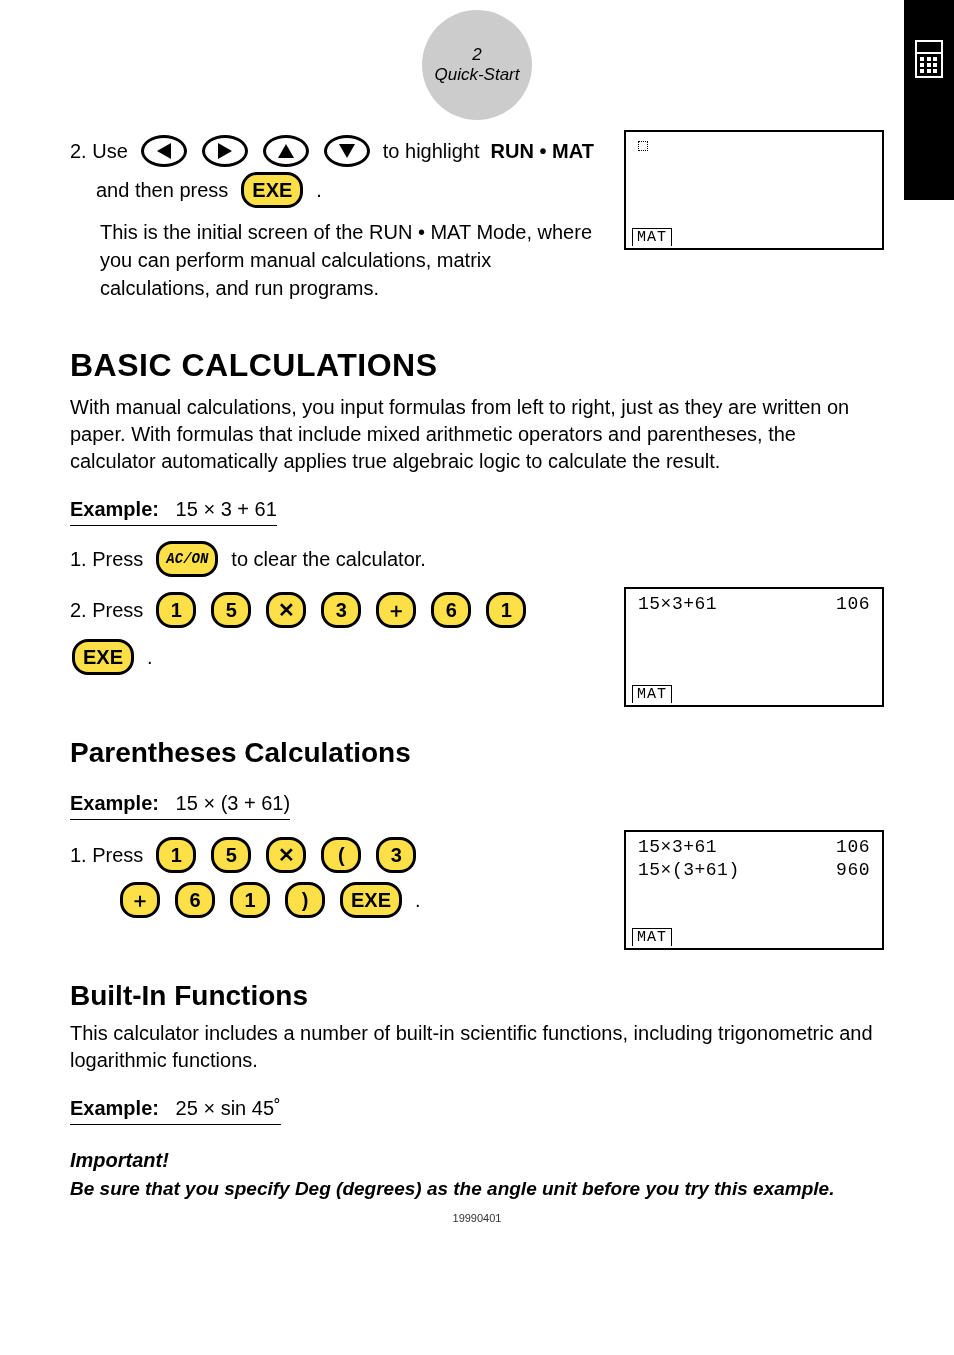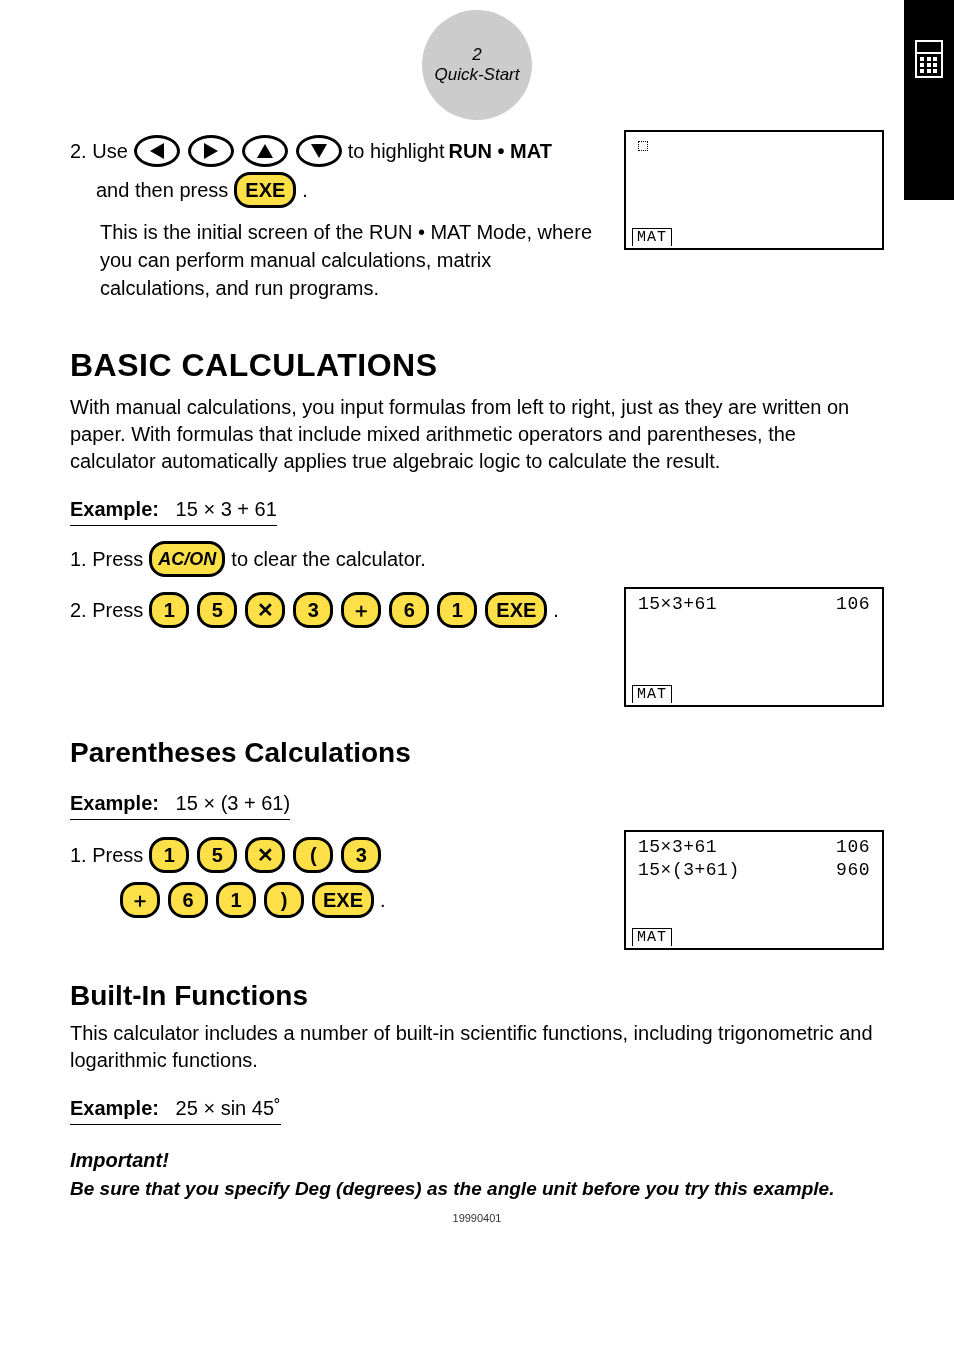--- a/index.html
+++ b/index.html
@@ -61,21 +61,21 @@
     top: -20px;
     margin-bottom: -10px;
   }
   .step-line {
     font-size: 20px;
     line-height: 1.6;
     margin: 5px 0;
     display: flex;
     align-items: center;
     flex-wrap: wrap;
-    gap: 4px;
+    gap: 11px;
   }
   .arrow-btn {
     width: 46px;
     height: 32px;
     border: 3px solid #000;
     border-radius: 50%;
     display: inline-flex;
     align-items: center;
     justify-content: center;
     background: #fff;
@@ -262,21 +262,21 @@
   <h1 class="section">BASIC CALCULATIONS</h1>
   <p class="body-text">With manual calculations, you input formulas from left to right, just as they are written on paper. With formulas that include mixed arithmetic operators and parentheses, the calculator automatically applies true algebraic logic to calculate the result.</p>
 
   <div class="example">
     <b>Example:</b>
     &nbsp;&nbsp;<span>15 × 3 + 61</span>
   </div>
 
   <div class="step-line">
     <span>1.  Press</span>
-    <span class="key key-wide" style="font-family: Liberation Sans, sans-serif; font-style: italic; font-size:18px;">AC/ON</span>
+    <span class="key key-wide" style="font-family: Liberation Mono, monospace; font-style: italic; font-size:14px;">AC/ON</span>
     <span>to clear the calculator.</span>
   </div>
 
   <div class="row-with-screen" style="margin-top:10px;justify-content:flex-end;">
     <div class="left">
       <div class="step-line">
         <span>2.  Press</span>
         <span class="key">1</span>
         <span class="key">5</span>
         <span class="key">✕</span>

